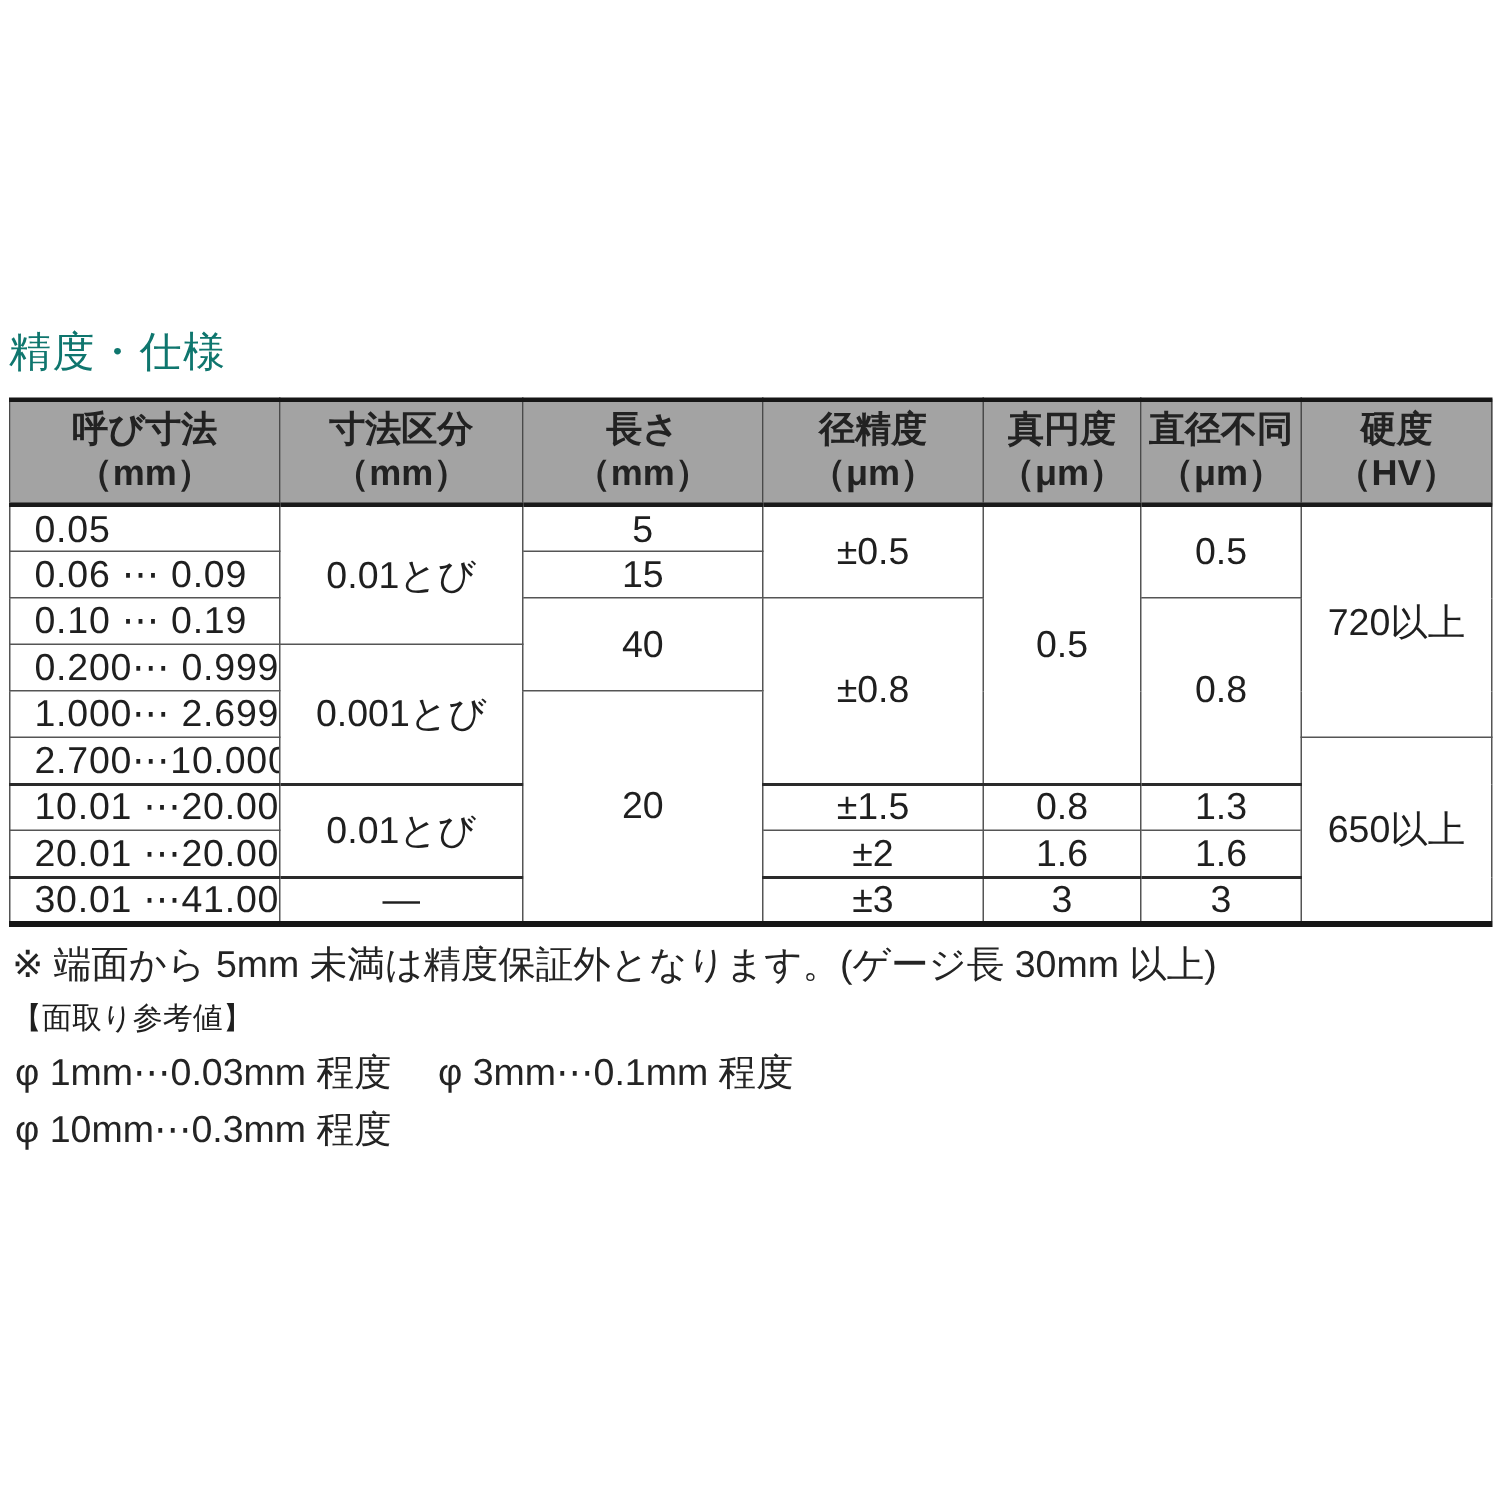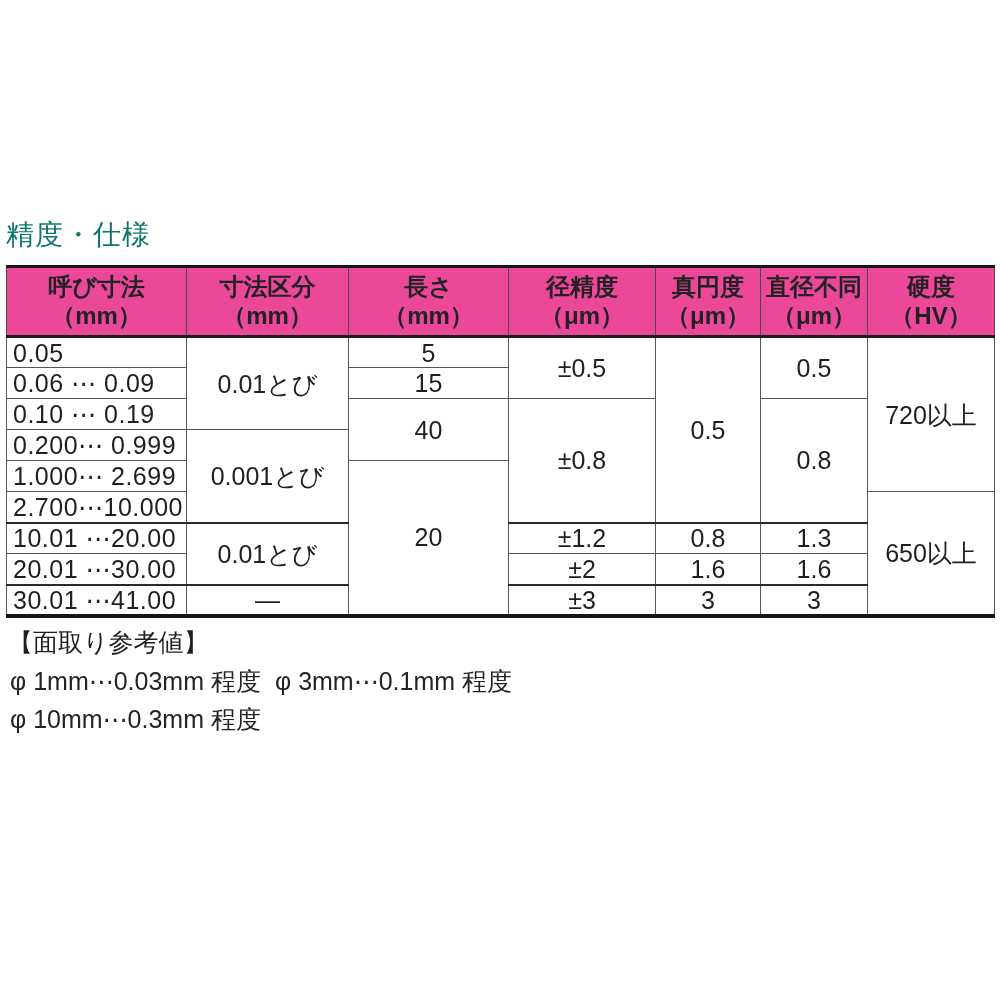--- a/index.html
+++ b/index.html
@@ -33,21 +33,21 @@
   }
   .spec-table col.c1 { width: 180px; }
   .spec-table col.c2 { width: 162px; }
   .spec-table col.c3 { width: 160px; }
   .spec-table col.c4 { width: 147px; }
   .spec-table col.c5 { width: 105px; }
   .spec-table col.c6 { width: 107px; }
   .spec-table col.c7 { width: 127px; }
 
   .spec-table th {
-    background: #ec4899;
+    background: #a3a3a3;
     border: 1px solid #4a4a4a;
     border-bottom: 3px solid #1a1a1a;
     font-size: 24px;
     font-weight: bold;
     color: #222222;
     padding: 4px 0 5px 0;
     line-height: 1.22;
     text-align: center;
     vertical-align: middle;
   }
@@ -60,45 +60,45 @@
     text-align: center;
     vertical-align: middle;
     height: 31px;
     padding: 0;
     line-height: 1.05;
     white-space: nowrap;
     overflow: hidden;
   }
   .spec-table td.cell-nominal {
     text-align: left;
-    padding-left: 6px;
+    padding-left: 16px;
     letter-spacing: 0.5px;
   }
   .spec-table tr.heavy-top td { border-top: 2px solid #2a2a2a; }
 
   .notes { margin-top: 9px; }
   .note-line {
     font-size: 25px;
     color: #242424;
     margin: 0 0 6px 2px;
     line-height: 1.3;
     white-space: nowrap;
   }
 
   .chamfer { margin-top: 8px; }
   .chamfer-heading {
-    font-size: 25px;
+    font-size: 20px;
     color: #1f1f1f;
     font-weight: 500;
     margin-left: 2px;
     line-height: 1.25;
   }
   .chamfer-row {
     display: flex;
-    gap: 14px;
+    gap: 31px;
     font-size: 25px;
     color: #242424;
     margin: 8px 0 0 4px;
     line-height: 1.2;
     white-space: nowrap;
   }
 </style>
 </head>
 <body>
 
@@ -176,41 +176,42 @@
         <td class="cell-nominal">1.000⋯ 2.699</td>
         <td rowspan="5">20</td>
       </tr>
       <tr>
         <td class="cell-nominal">2.700⋯10.000</td>
         <td rowspan="4">650以上</td>
       </tr>
       <tr class="heavy-top">
         <td class="cell-nominal">10.01 ⋯20.00</td>
         <td rowspan="2">0.01とび</td>
-        <td>±1.2</td>
+        <td>±1.5</td>
         <td>0.8</td>
         <td>1.3</td>
       </tr>
       <tr>
-        <td class="cell-nominal">20.01 ⋯30.00</td>
+        <td class="cell-nominal">20.01 ⋯20.00</td>
         <td>±2</td>
         <td>1.6</td>
         <td>1.6</td>
       </tr>
       <tr class="heavy-top">
         <td class="cell-nominal">30.01 ⋯41.00</td>
         <td>—</td>
         <td>±3</td>
         <td>3</td>
         <td>3</td>
       </tr>
     </tbody>
   </table>
 
   <div class="notes">
+    <p class="note-line">※ 端面から 5mm 未満は精度保証外となります。(ゲージ長 30mm 以上)</p>
   </div>
 
   <div class="chamfer">
     <div class="chamfer-heading">【面取り参考値】</div>
     <div class="chamfer-row">
       <span>φ 1mm⋯0.03mm 程度</span>
       <span>φ 3mm⋯0.1mm 程度</span>
     </div>
     <div class="chamfer-row">
       <span>φ 10mm⋯0.3mm 程度</span>

